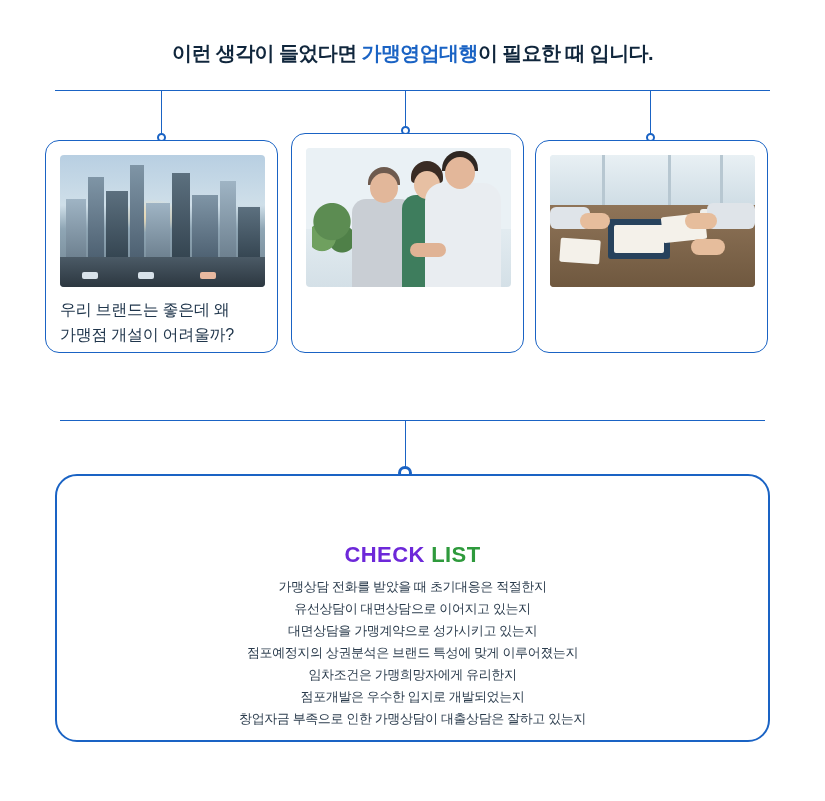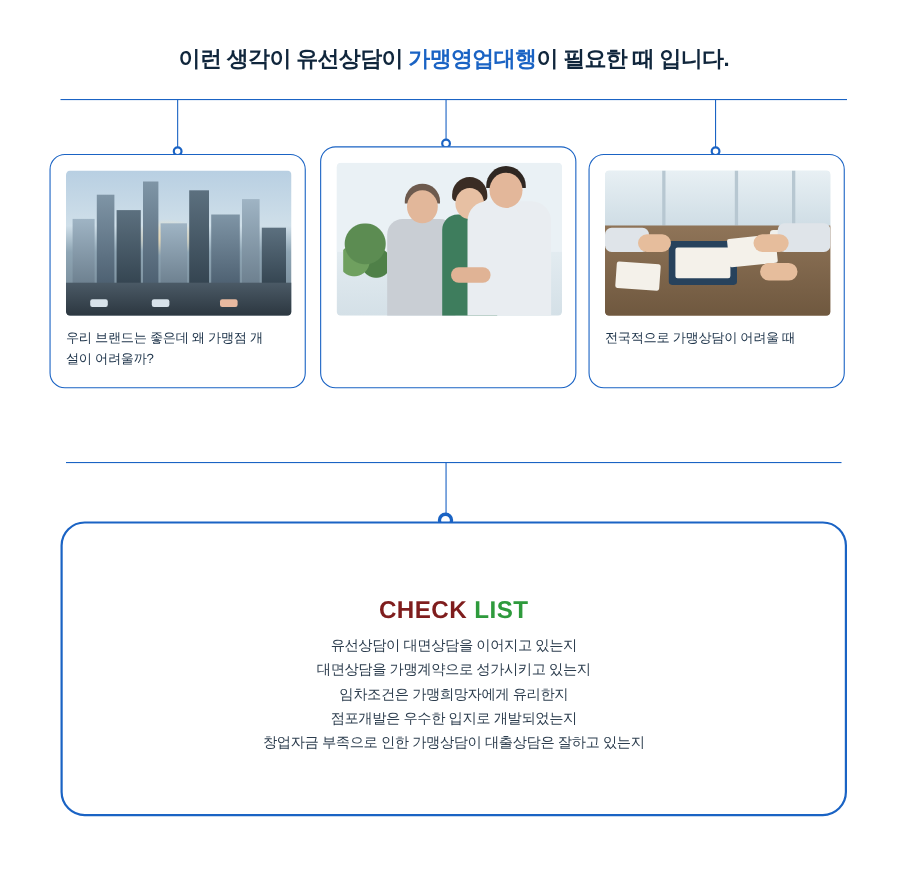--- a/index.html
+++ b/index.html
@@ -82,21 +82,21 @@
     overflow: hidden;
   }
   .card-a .photo { height: 132px; }
   .card-b .photo { height: 139px; }
   .card-c .photo { height: 132px; }
 
   .card .caption {
     position: absolute;
     left: 14px;
     right: 28px;
-    font-size: 12px;
+    font-size: 16px;
     line-height: 1.55;
     color: #20364c;
     letter-spacing: -0.3px;
   }
   .card-a .caption { top: 157px; }
   .card-b .caption { top: 165px; }
   .card-c .caption { top: 157px; }
 
   
   .ph { position: absolute; inset: 0; }
@@ -200,21 +200,21 @@
     position: absolute;
     top: 66px;
     left: 0;
     width: 100%;
     text-align: center;
     font-size: 22px;
     font-weight: bold;
     letter-spacing: 0.4px;
     white-space: nowrap;
   }
-  .panel-sub .check { color: #7f1d1d; }
+  .panel-sub .check { color: #6d28d9; }
   .panel-sub .list { color: #2e9a3c; }
 
   .checklist {
     position: absolute;
     top: 100px;
     left: 0;
     width: 100%;
     text-align: center;
   }
   .checklist li {
@@ -224,21 +224,21 @@
     color: #2b3c4d;
     letter-spacing: -0.4px;
     white-space: nowrap;
   }
   .checklist ul { margin: 0; padding: 0; }
 </style>
 </head>
 <body>
 
 <div class="headline">
-  <span class="plain">이런 생각이 유선상담이 </span><span class="accent">가맹영업대행</span><span class="plain">이 필요한 때 입니다.</span>
+  <span class="plain">이런 생각이 들었다면 </span><span class="accent">가맹영업대행</span><span class="plain">이 필요한 때 입니다.</span>
 </div>
 
 <div class="hline-top"></div>
 <div class="vline vline-a"></div>
 <div class="vline vline-b"></div>
 <div class="vline vline-c"></div>
 <div class="dot dot-a"></div>
 <div class="dot dot-b"></div>
 <div class="dot dot-c"></div>
 
@@ -297,34 +297,35 @@
       <div class="paper" style="left:112px; top:60px; width:44px; height:26px; transform:rotate(-6deg);"></div>
       <div class="paper" style="left:10px;  top:84px; width:40px; height:24px; transform:rotate(4deg);"></div>
       <div class="cup" style="left:150px; top:54px;"></div>
       <div class="sleeve" style="left:0px;   top:52px; width:40px; height:22px;"></div>
       <div class="hand" style="left:30px;  top:58px; width:30px; height:16px;"></div>
       <div class="sleeve" style="right:0px;  top:48px; width:48px; height:26px;"></div>
       <div class="hand" style="right:38px; top:58px; width:32px; height:16px;"></div>
       <div class="hand" style="right:30px; top:84px; width:34px; height:16px;"></div>
     </div>
   </div>
-  <div class="caption">전국적으로 가맹상담이 어려울 때</div>
 </div>
 
 <div class="hline-mid"></div>
 <div class="vline vline-mid"></div>
 <div class="dot dot-mid"></div>
 
 <div class="panel">
   <div class="panel-sub">
     <span class="check">CHECK</span>
     <span class="list">LIST</span>
   </div>
   <div class="checklist">
     <ul id="checklist-items">
-      <li>유선상담이 대면상담을 이어지고 있는지</li>
+      <li>가맹상담 전화를 받았을 때 초기대응은 적절한지</li>
+      <li>유선상담이 대면상담으로 이어지고 있는지</li>
       <li>대면상담을 가맹계약으로 성가시키고 있는지</li>
+      <li>점포예정지의 상권분석은 브랜드 특성에 맞게 이루어졌는지</li>
       <li>임차조건은 가맹희망자에게 유리한지</li>
       <li>점포개발은 우수한 입지로 개발되었는지</li>
       <li>창업자금 부족으로 인한 가맹상담이 대출상담은 잘하고 있는지</li>
     </ul>
   </div>
 </div>
 
 </body></html>

